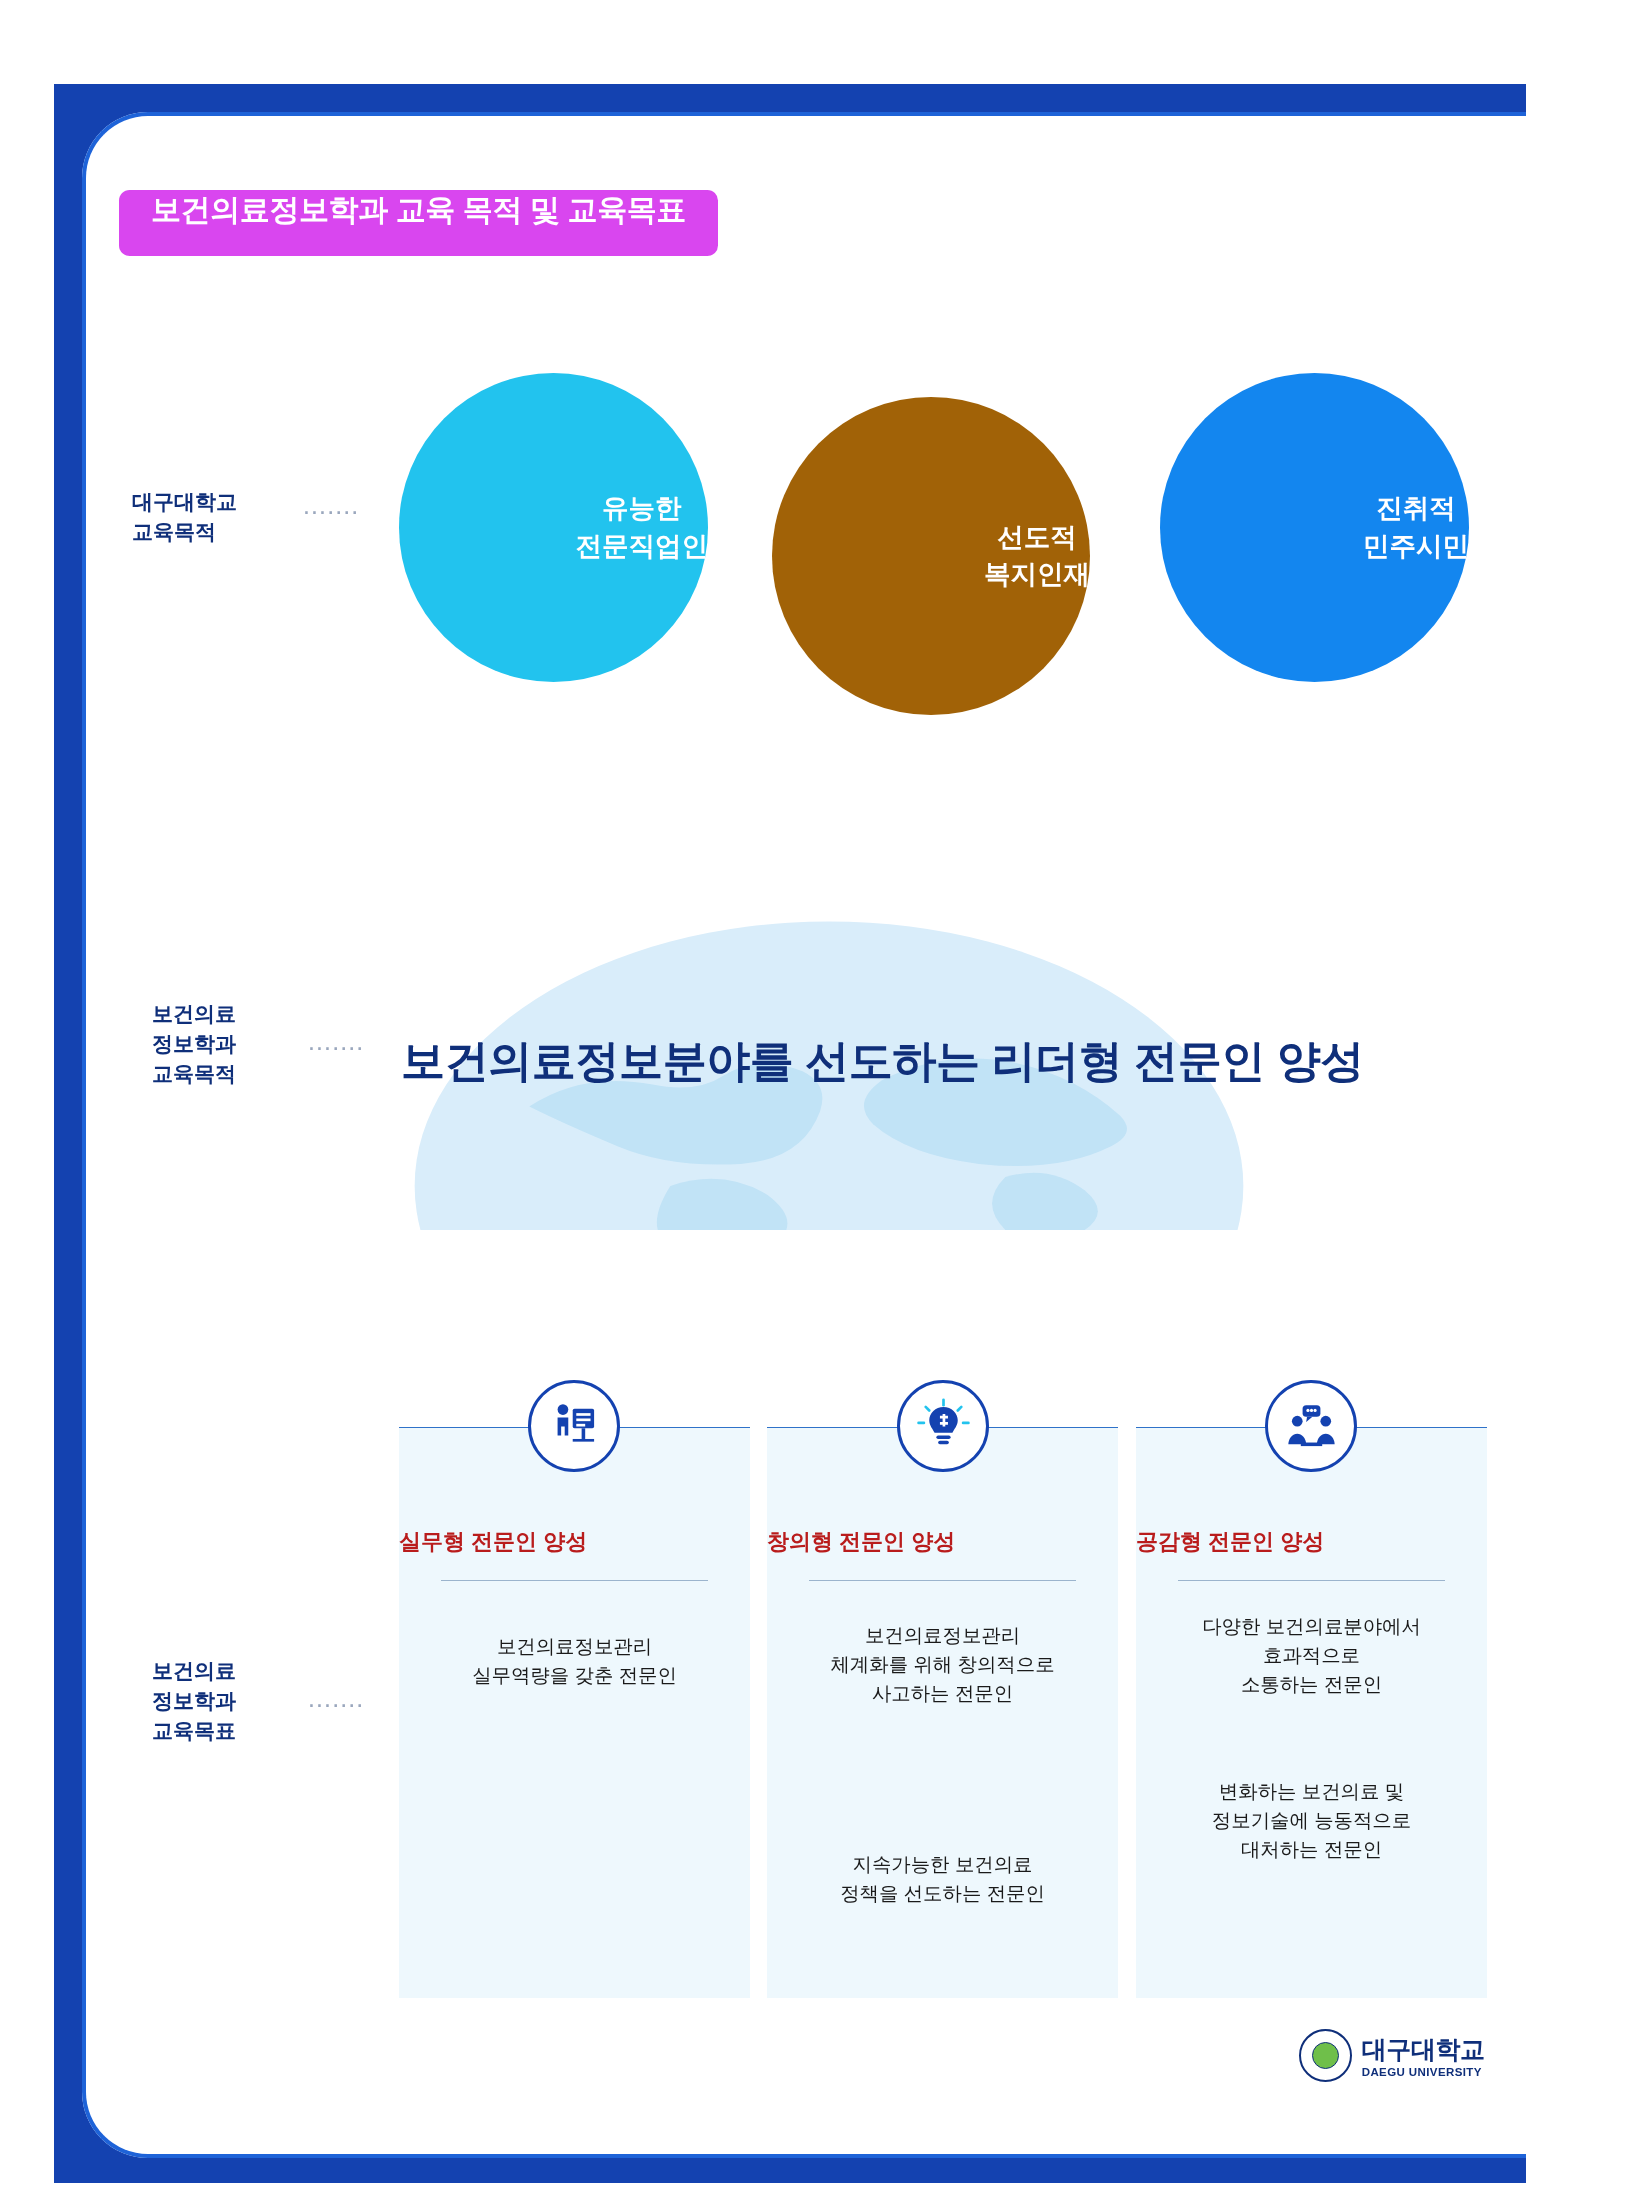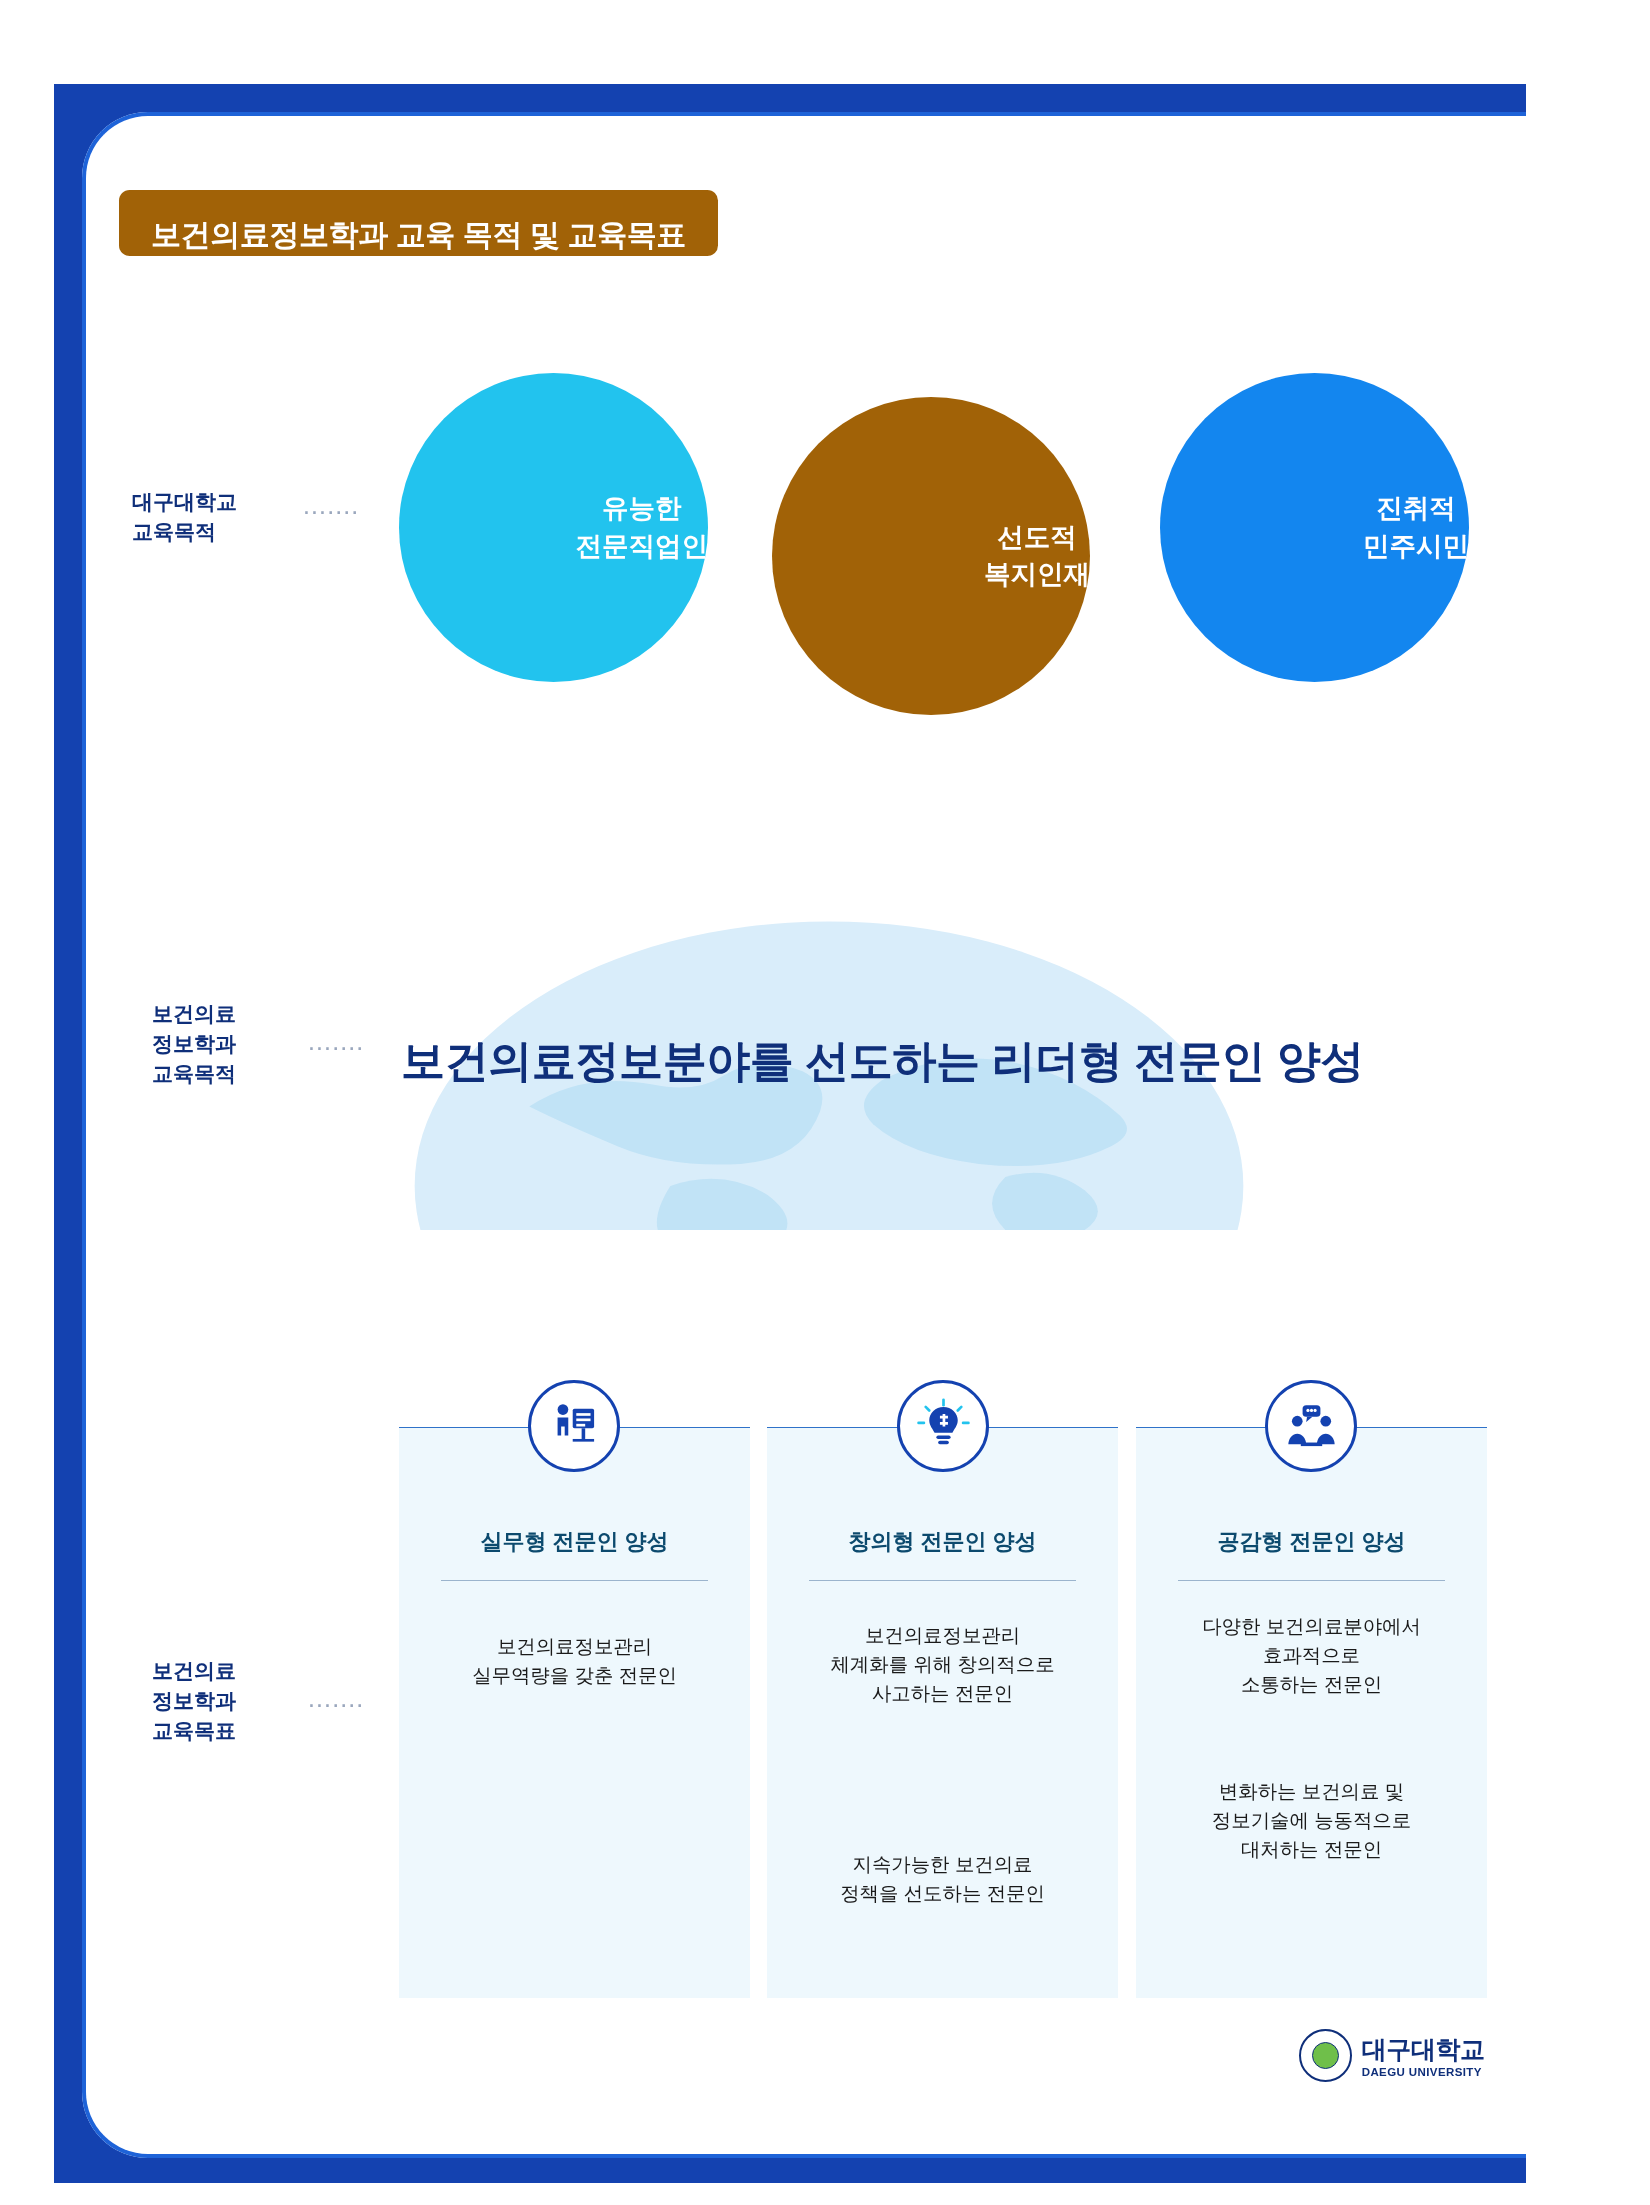--- a/index.html
+++ b/index.html
@@ -49,22 +49,22 @@
     background: #ffffff;
   }
 
   
   .title-bar {
     position: absolute;
     left: 119px; top: 190px;
     height: 66px;
     padding: 0 32px;
     display: flex;
-    align-items: flex-end;
-    background: #a16207;
+    align-items: flex-start;
+    background: #d946ef;
     border-radius: 10.6px;
   }
   .title-bar span {
     color: #ffffff;
     font-size: 30px;
     font-weight: bold;
     letter-spacing: -0.4px;
     white-space: nowrap;
   }
 
@@ -161,22 +161,22 @@
   }
   .icon-badge.b1 { left: 528px; }
   .icon-badge.b2 { left: 897px; }
   .icon-badge.b3 { left: 1265px; }
   .icon-badge svg { width: 57px; height: 57px; }
 
   .card-title {
     position: absolute;
     top: 1527px;
     width: 351px;
-    text-align: center;
-    color: #0c4a6e;
+    text-align: left;
+    color: #b91c1c;
     font-size: 22px;
     font-weight: bold;
   }
   .card-title.h1 { left: 399px; }
   .card-title.h2 { left: 767px; }
   .card-title.h3 { left: 1136px; }
 
   .card-divider {
     position: absolute;
     top: 1580px;

